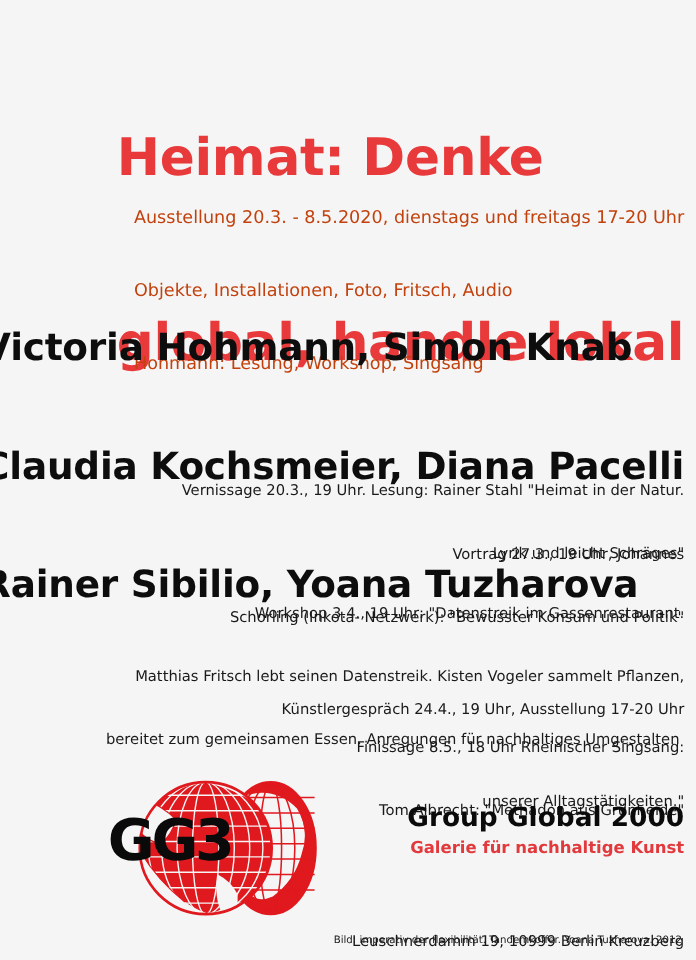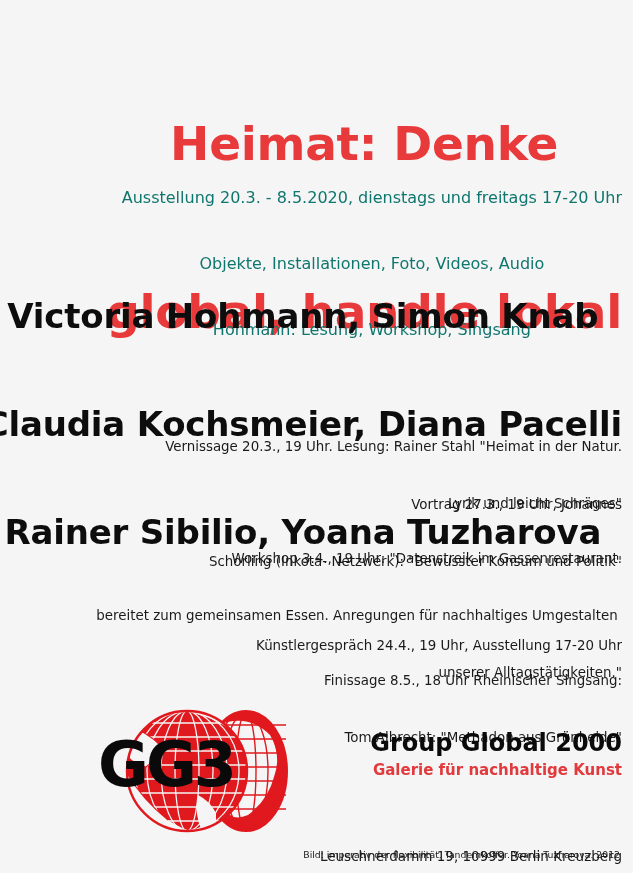--- a/index.html
+++ b/index.html
@@ -11,36 +11,36 @@
       height: 873px;
       background: #f5f5f5;
       position: relative;
       overflow: hidden;
       font-family: "DejaVu Sans", sans-serif;
       color: #111111;
     }
     .right {
       position: absolute;
       right: 11px;
-      text-align: center;
+      text-align: left;
       white-space: pre;
     }
     .title {
       top: 4px;
       font-size: 47px;
       font-weight: bold;
       line-height: 56px;
       color: #e8393b;
       letter-spacing: -0.3px;
     }
     .subtitle {
       top: 143px;
       font-size: 16px;
       line-height: 22px;
-      color: #0f766e;
+      color: #c2410c;
     }
     .artists {
       top: 226px;
       font-size: 34px;
       font-weight: bold;
       line-height: 36px;
       color: #0d0d0d;
       letter-spacing: -0.2px;
     }
     .event {
@@ -66,21 +66,21 @@
       width: 195px;
       height: 132px;
     }
     .logo svg { display: block; }
     .logo-text {
       position: absolute;
       left: 0;
       top: 30px;
       font-family: "DejaVu Sans", sans-serif;
       font-weight: bold;
-      font-size: 62px;
+      font-size: 52px;
       letter-spacing: -3px;
       color: #0a0a0a;
       line-height: 60px;
     }
 
     .org-name {
       position: absolute;
       right: 11px;
       top: 728px;
       font-size: 24px;
@@ -124,40 +124,41 @@
 </head>
 <body>
 
 <div class="right title">
   <div>Heimat: Denke</div>
   <div>global, handle lokal</div>
 </div>
 
 <div class="right subtitle">
   <div>Ausstellung 20.3. - 8.5.2020, dienstags und freitags 17-20 Uhr</div>
-  <div>Objekte, Installationen, Foto, Videos, Audio</div>
+  <div>Objekte, Installationen, Foto, Fritsch, Audio</div>
   <div>Hohmann: Lesung, Workshop, Singsang</div>
 </div>
 
 <div class="right artists">
   <div>Victoria Hohmann, Simon Knab</div>
   <div>Claudia Kochsmeier, Diana Pacelli</div>
   <div>Rainer Sibilio, Yoana Tuzharova</div>
 </div>
 
 <div class="event" id="ev0">
   <span class="line">Vernissage 20.3., 19 Uhr. Lesung: Rainer Stahl "Heimat in der Natur.</span>
   <span class="line">Lyrik und leicht Schräges"</span>
 </div>
 <div class="event" id="ev1">
   <span class="line">Vortrag 27.3., 19 Uhr, Johannes</span>
   <span class="line">Schorling (Inkota- Netzwerk): "Bewusster Konsum und Politik"</span>
 </div>
 <div class="event" id="ev2">
   <span class="line">Workshop 3.4., 19 Uhr: "Datenstreik im Gassenrestaurant.</span>
+  <span class="line">Matthias Fritsch lebt seinen Datenstreik. Kisten Vogeler sammelt Pflanzen,</span>
   <span class="line">bereitet zum gemeinsamen Essen. Anregungen für nachhaltiges Umgestalten </span>
   <span class="line">unserer Alltagstätigkeiten."</span>
 </div>
 <div class="event" id="ev3">
   <span class="line">Künstlergespräch 24.4., 19 Uhr, Ausstellung 17-20 Uhr</span>
 </div>
 <div class="event" id="ev4">
   <span class="line">Finissage 8.5., 18 Uhr Rheinischer Singsang:</span>
   <span class="line">Tom Albrecht: "Methadon aus Grünheide"</span>
 </div>

